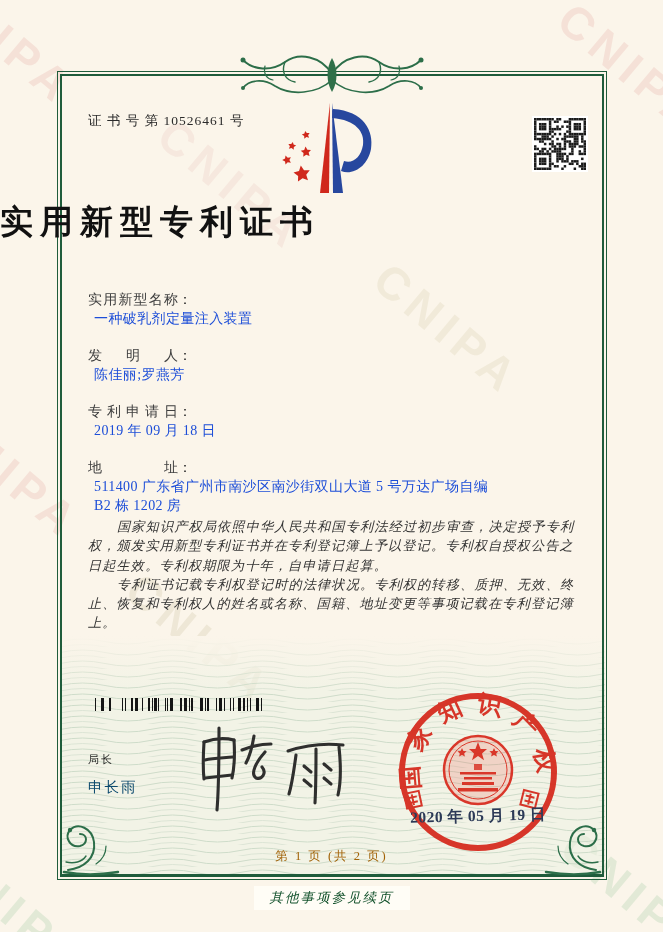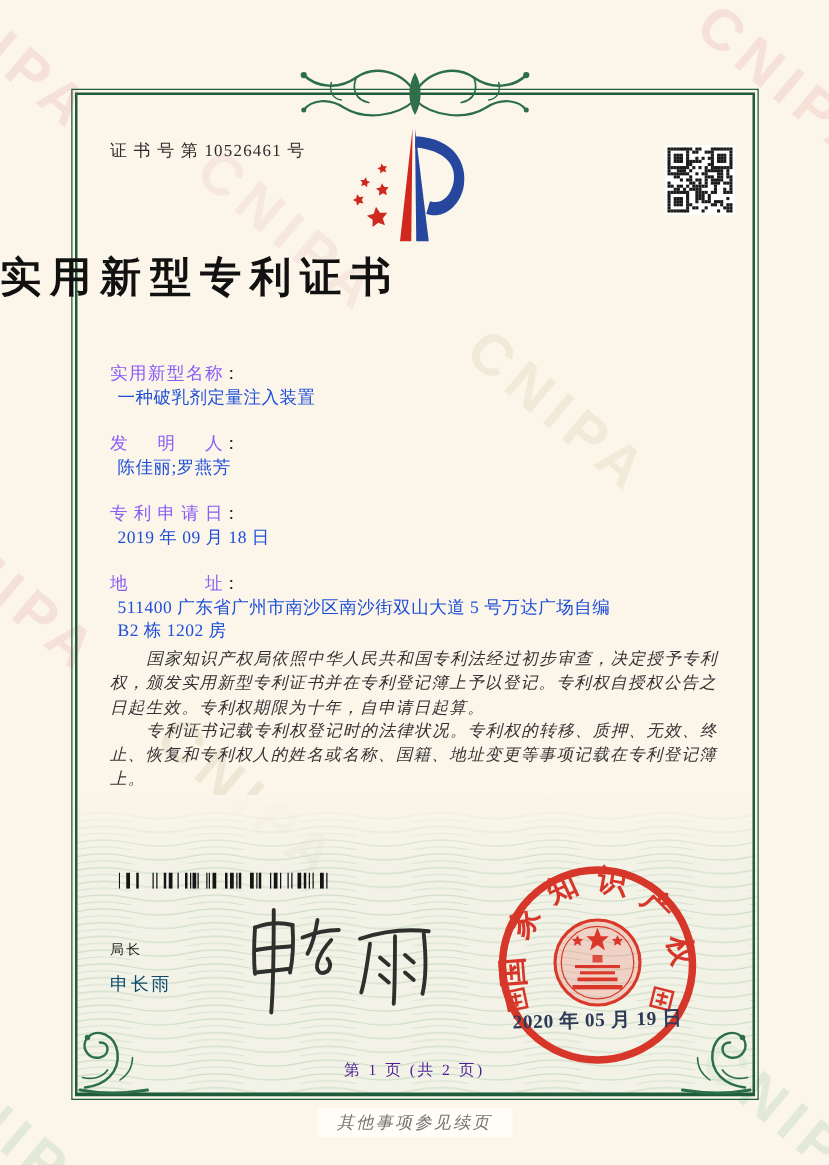--- a/index.html
+++ b/index.html
@@ -49,21 +49,21 @@
   #qr{left:532px;top:116px;}
   #title{
     left:0;right:0;top:200px;
     font-size:33px;font-weight:bold;letter-spacing:7px;color:#111;
   }
   #fields{left:88px;top:290px;width:505px;font-size:14px;line-height:19px;}
   .row{margin-bottom:18px;position:relative;}
   .row:nth-child(6){margin-bottom:0;}
   .flabel{
     display:inline-block;width:90px;vertical-align:top;
-    text-align:justify;text-align-last:justify;color:#8b5cf6;
+    text-align:justify;text-align-last:justify;color:#404040;
   }
   .colon{vertical-align:top;}
   .fvalue{
     display:inline-block;width:404px;vertical-align:top;
     margin-left:6px;letter-spacing:0.4px;color:#1d4ed8;
   }
   .pair2{position:absolute;left:272px;top:0;}
   .pair2 .fvalue{width:160px;}
   #paragraphs{
     left:88px;top:517px;width:494px;
@@ -74,27 +74,27 @@
   #barcode{left:95px;top:698px;}
   #sig-title{left:88px;top:752px;font-family:"Liberation Sans",sans-serif;font-size:11px;letter-spacing:2px;color:#1d1d1d;}
   #sig-name{left:88px;top:778px;font-family:"Liberation Sans",sans-serif;font-size:14.5px;letter-spacing:2px;color:#0c4a6e;}
   #signature-svg{left:192px;top:722px;}
   #seal-svg{left:396px;top:690px;z-index:5;}
   #seal-date{
     left:402px;top:806px;width:152px;text-align:center;z-index:6;
     font-size:15.5px;font-weight:bold;color:#2c3a57;letter-spacing:0.5px;
     transform:rotate(-1.5deg);
   }
-  #page-no{left:0;right:0;top:848px;text-align:center;font-size:12.5px;letter-spacing:2px;color:#4c1d95;}
+  #page-no{left:0;right:0;top:848px;text-align:center;font-size:12.5px;letter-spacing:2px;color:#a16207;}
   #footer-note{
     left:0;right:0;top:886px;text-align:center;z-index:4;
   }
   #footer-note span{
     display:inline-block;background:#fffdf6;padding:3px 16px;
-    font-size:13.5px;font-style:italic;letter-spacing:2px;color:#737373;
+    font-size:13.5px;font-style:italic;letter-spacing:2px;color:#14532d;
   }
 </style>
 </head>
 <body>
 
 <div class="wm wm-pink w1">CNIPA</div>
 <div class="wm wm-pink w2">CNIPA</div>
 <div class="wm wm-beige w3">CNIPA</div>
 <div class="wm wm-pink w4">CNIPA</div>
 <div class="wm wm-beige w5">CNIPA</div>

